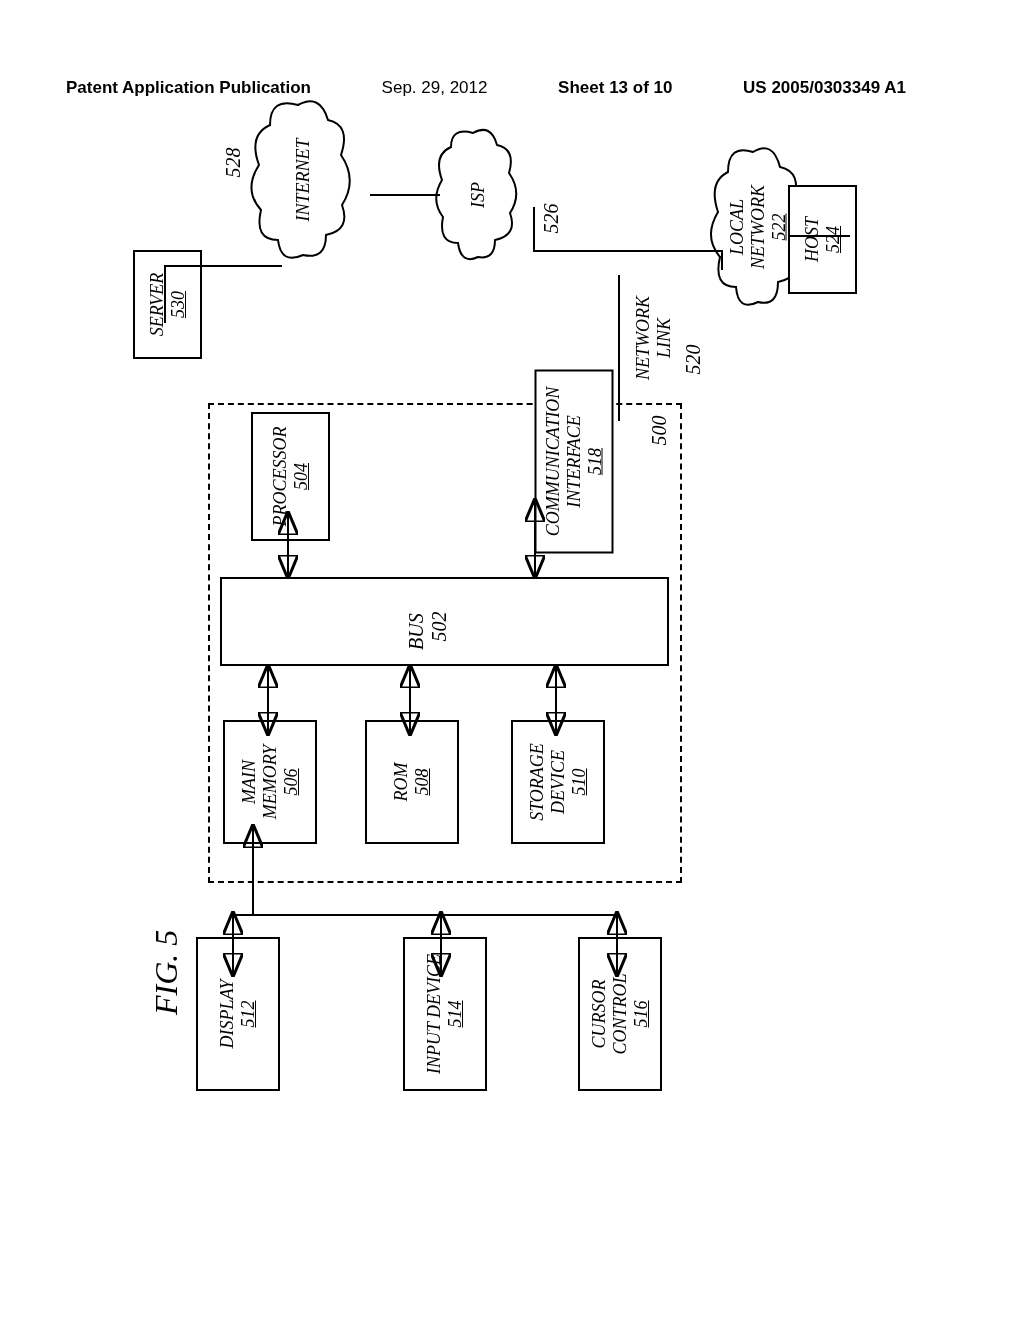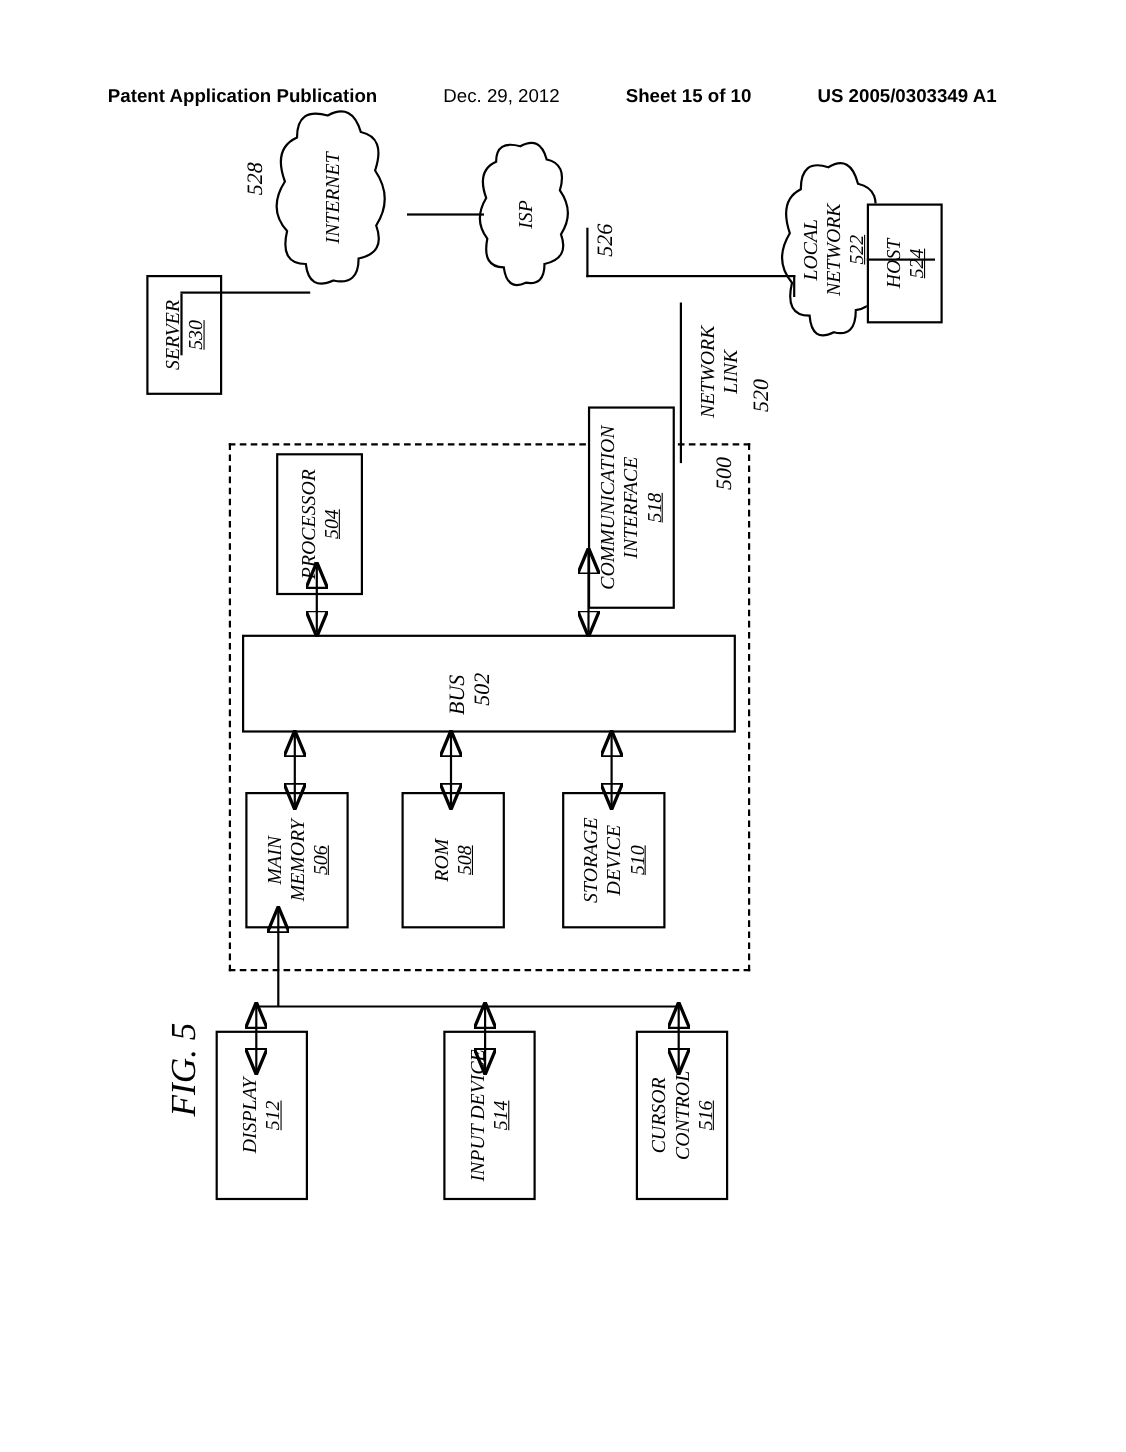--- a/index.html
+++ b/index.html
@@ -8,21 +8,21 @@
   width: 1024px;
   height: 1320px;
   background: #fff;
   font-family: Arial, sans-serif;
   position: relative;
 }
 .header {
   display: flex;
   justify-content: space-between;
   align-items: baseline;
-  padding: 78px 118px 10px 98px;
+  padding: 78px 118px 10px 66px;
   font-size: 17px;
   font-weight: bold;
 }
 .header .date { font-weight: normal; }
 .page {
   position: absolute;
   left: 118px;
   top: 135px;
   width: 790px;
   height: 1000px;
@@ -89,22 +89,22 @@
   font-size: 20px;
   transform: rotate(-90deg);
   transform-origin: left top;
 }
 </style>
 </head>
 <body>
 
 <div class="header">
   <span>Patent Application Publication</span>
-  <span class="date">Dec. 29, 2012</span>
-  <span>Sheet 15 of 10</span>
+  <span class="date">Sep. 29, 2012</span>
+  <span>Sheet 13 of 10</span>
   <span>US 2005/0303349 A1</span>
 </div>
 
 <div class="page">
 
   <div class="fig-label" style="left:30px; top:880px;">FIG. 5</div>
 
   <div class="box" style="left:43px; top:837px; width:150px; height:80px;">
     <span>DISPLAY</span>
     <span class="ref">512</span>

